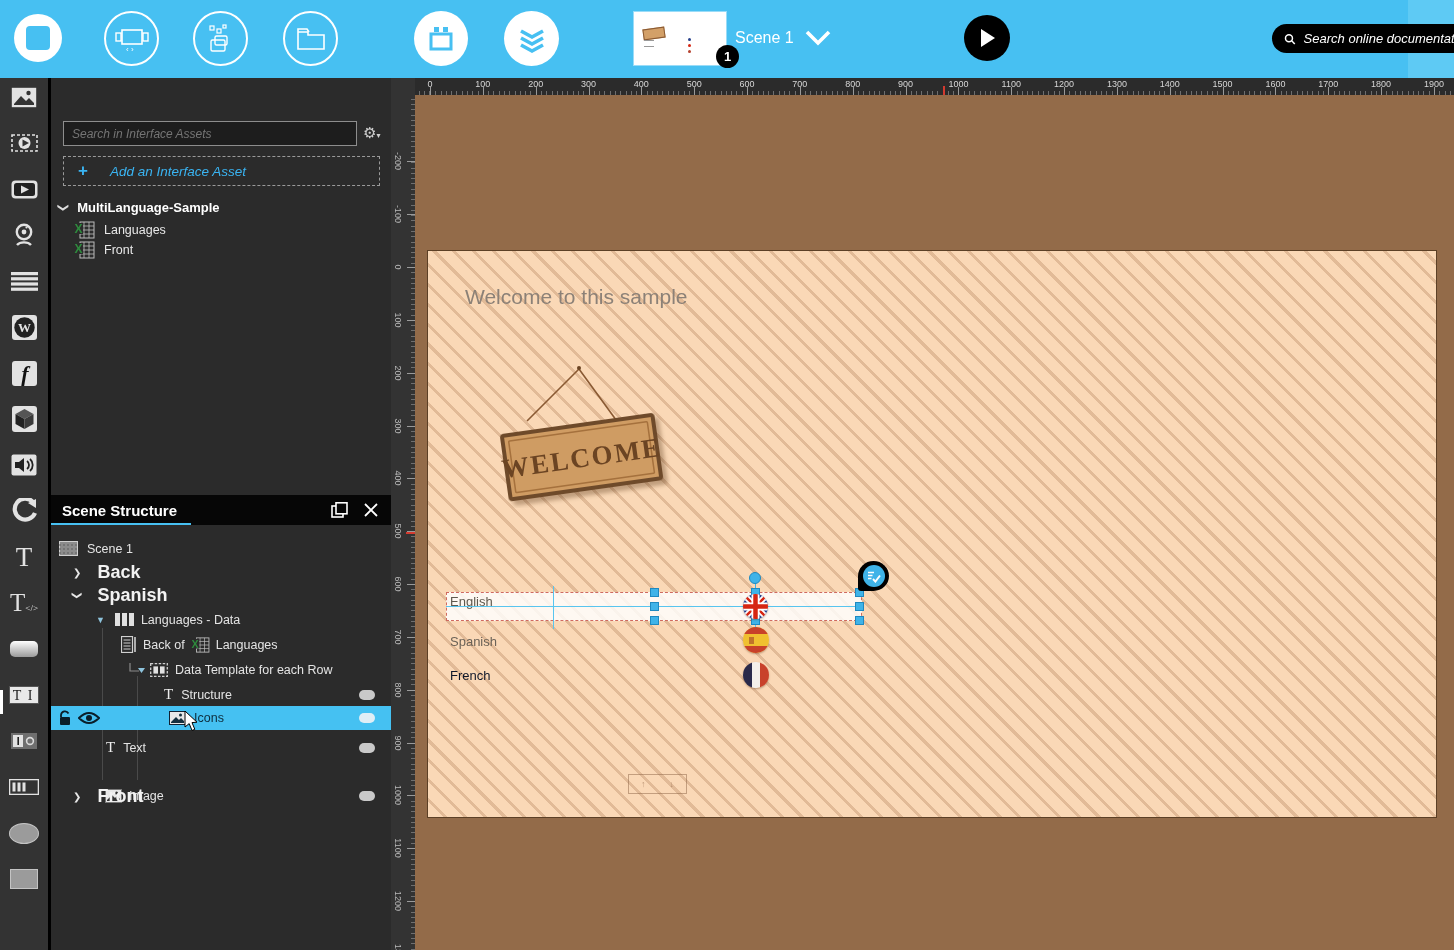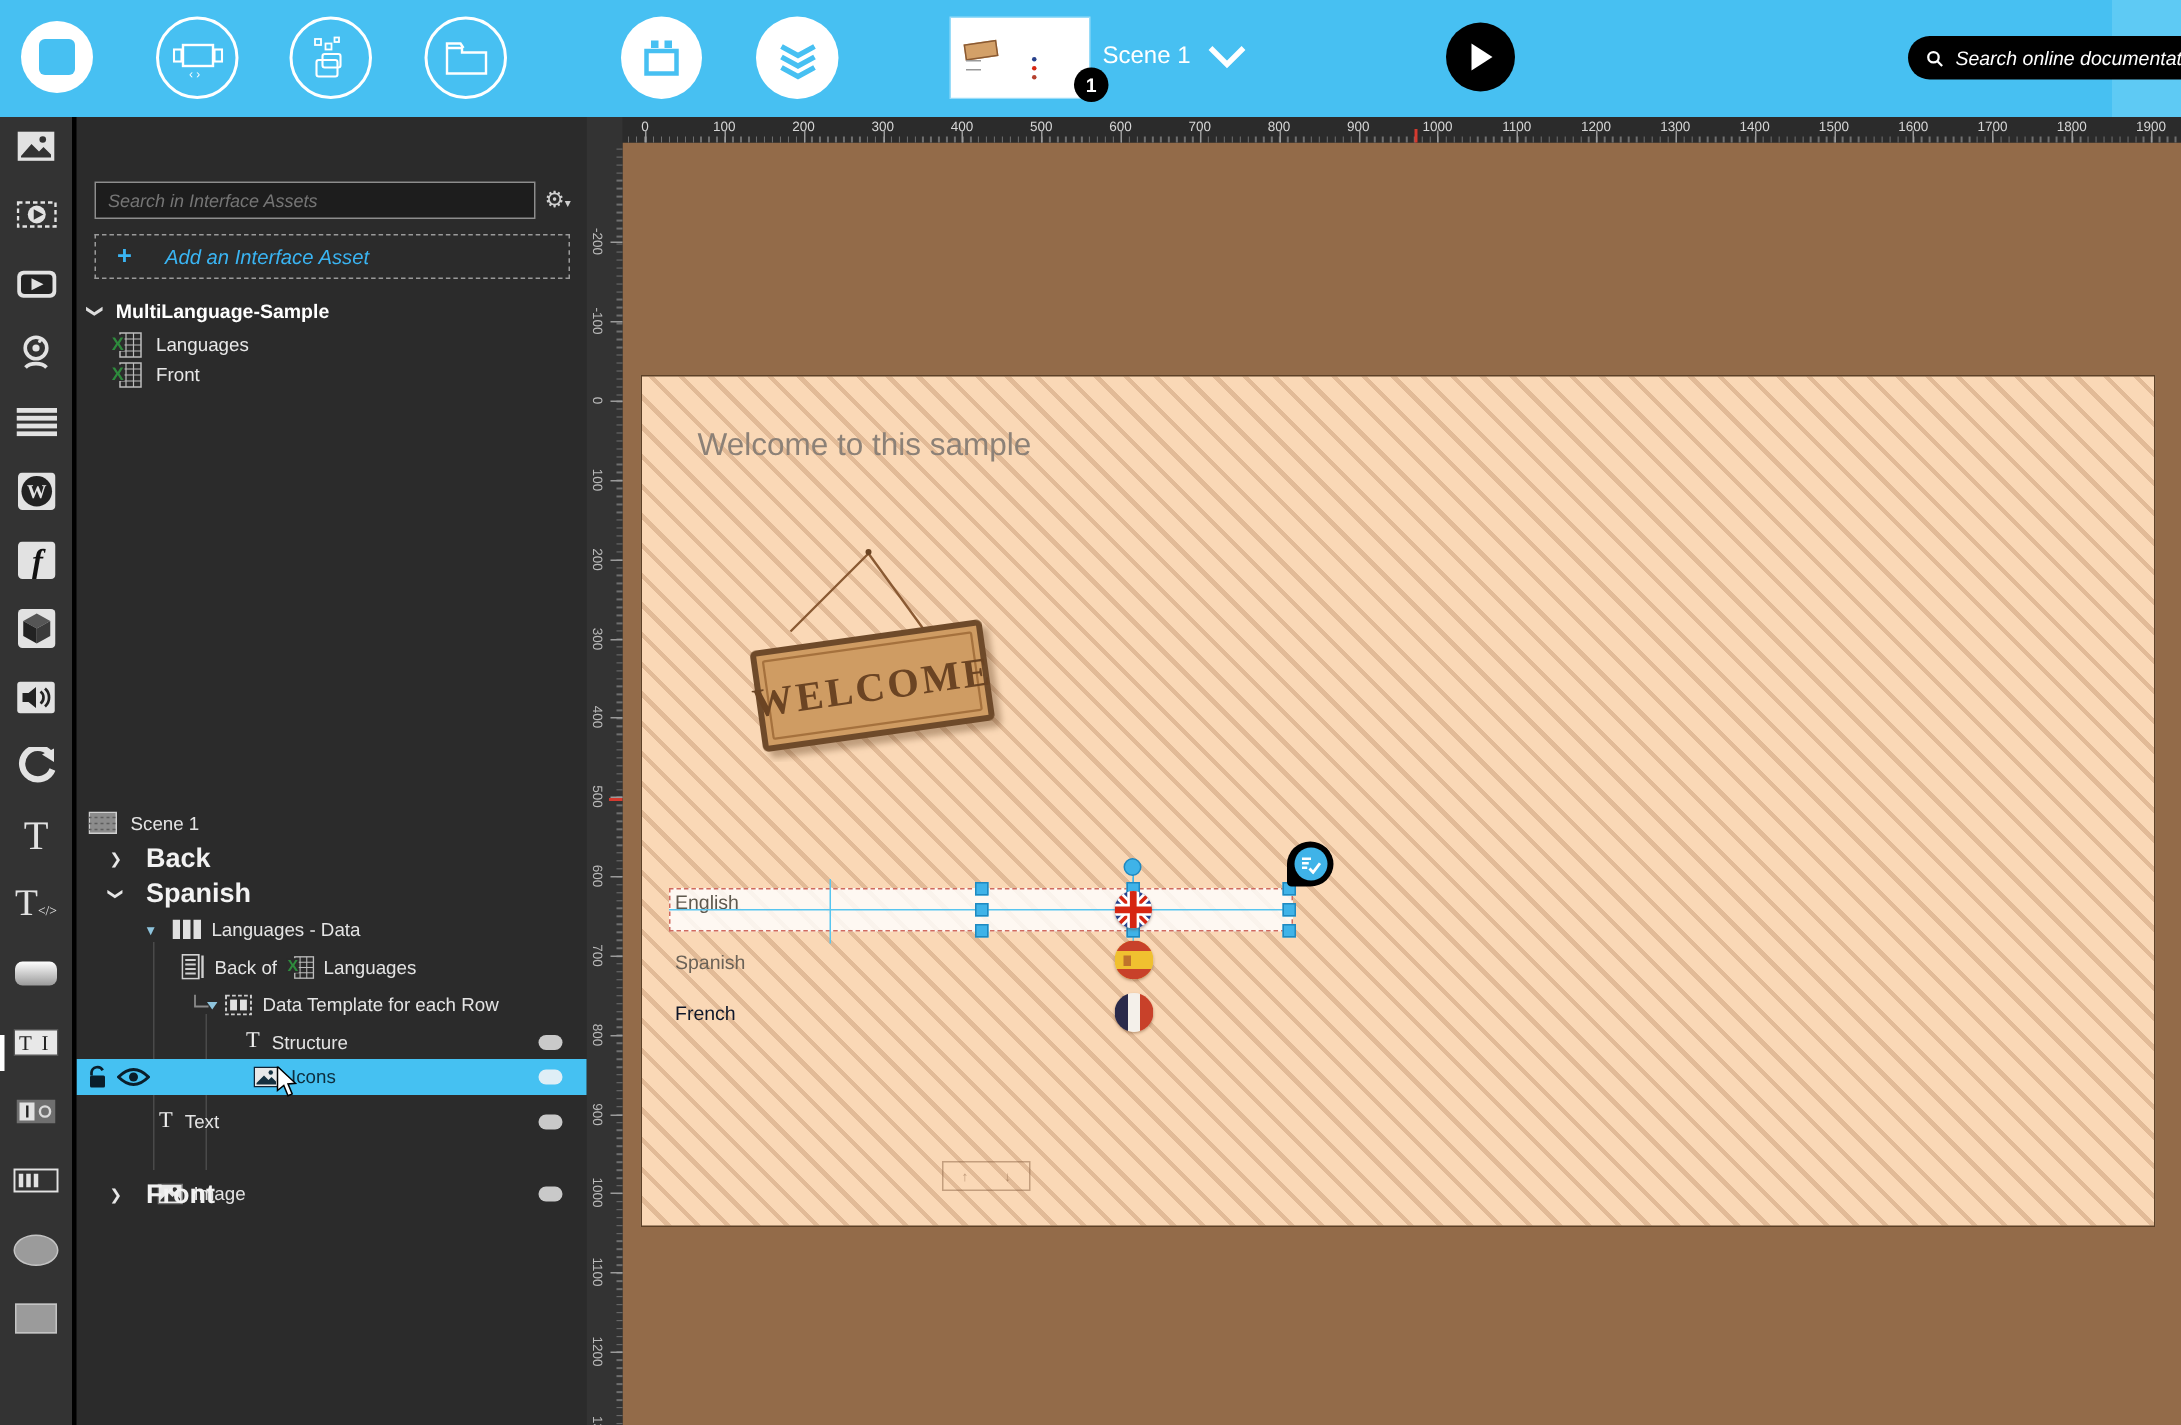--- a/index.html
+++ b/index.html
@@ -329,20 +329,31 @@
     <div class="ia-item" style="top:163px;">
       <svg width="21" height="18" viewBox="0 0 21 18">
         <rect x="6" y="1" width="14" height="16" fill="none" stroke="#bdbdbd" stroke-width="1"></rect>
         <path d="M6 5 h14 M6 9 h14 M6 13 h14 M10 1 v16 M15 1 v16" stroke="#bdbdbd" stroke-width="0.8"></path>
         <rect x="0" y="2" width="9" height="11" fill="#2b2b2b"></rect>
         <text x="4.5" y="12" text-anchor="middle" fill="#2e8b3d" font-size="12" font-weight="bold">X</text>
       </svg>
       <span>Front</span>
     </div>
 
+    <div class="ptitle" style="top:417px;height:30px;">
+      <span class="t">Scene Structure</span>
+      <span class="underline"></span>
+      <svg style="position:absolute;left:280px;top:7px;" width="17" height="16" viewBox="0 0 17 16">
+        <rect x="1" y="4" width="11" height="11" fill="none" stroke="#fff" stroke-width="1.6"></rect>
+        <rect x="5" y="0.8" width="11" height="11" fill="#060606" stroke="#fff" stroke-width="1.6"></rect>
+      </svg>
+      <svg style="position:absolute;left:312px;top:7px;" width="16" height="16" viewBox="0 0 16 16">
+        <path d="M2 2 L14 14 M14 2 L2 14" stroke="#fff" stroke-width="1.8"></path>
+      </svg>
+    </div>
 
     <div class="guide" style="left:51px;top:550px;height:152px;"></div>
     <div class="guide" style="left:86px;top:598px;height:104px;"></div>
 
     <div class="ss-row" style="top:459px;">
       <svg style="margin-left:8px;margin-right:9px;" width="19" height="15" viewBox="0 0 19 15">
         <rect x="0.5" y="0.5" width="18" height="14" fill="#8c8c8c" stroke="#cfcfcf"></rect>
         <path d="M0 4 h19 M0 8 h19 M0 12 h19" stroke="#5e5e5e" stroke-width="1" stroke-dasharray="2 2"></path>
       </svg>
       <span>Scene 1</span>

